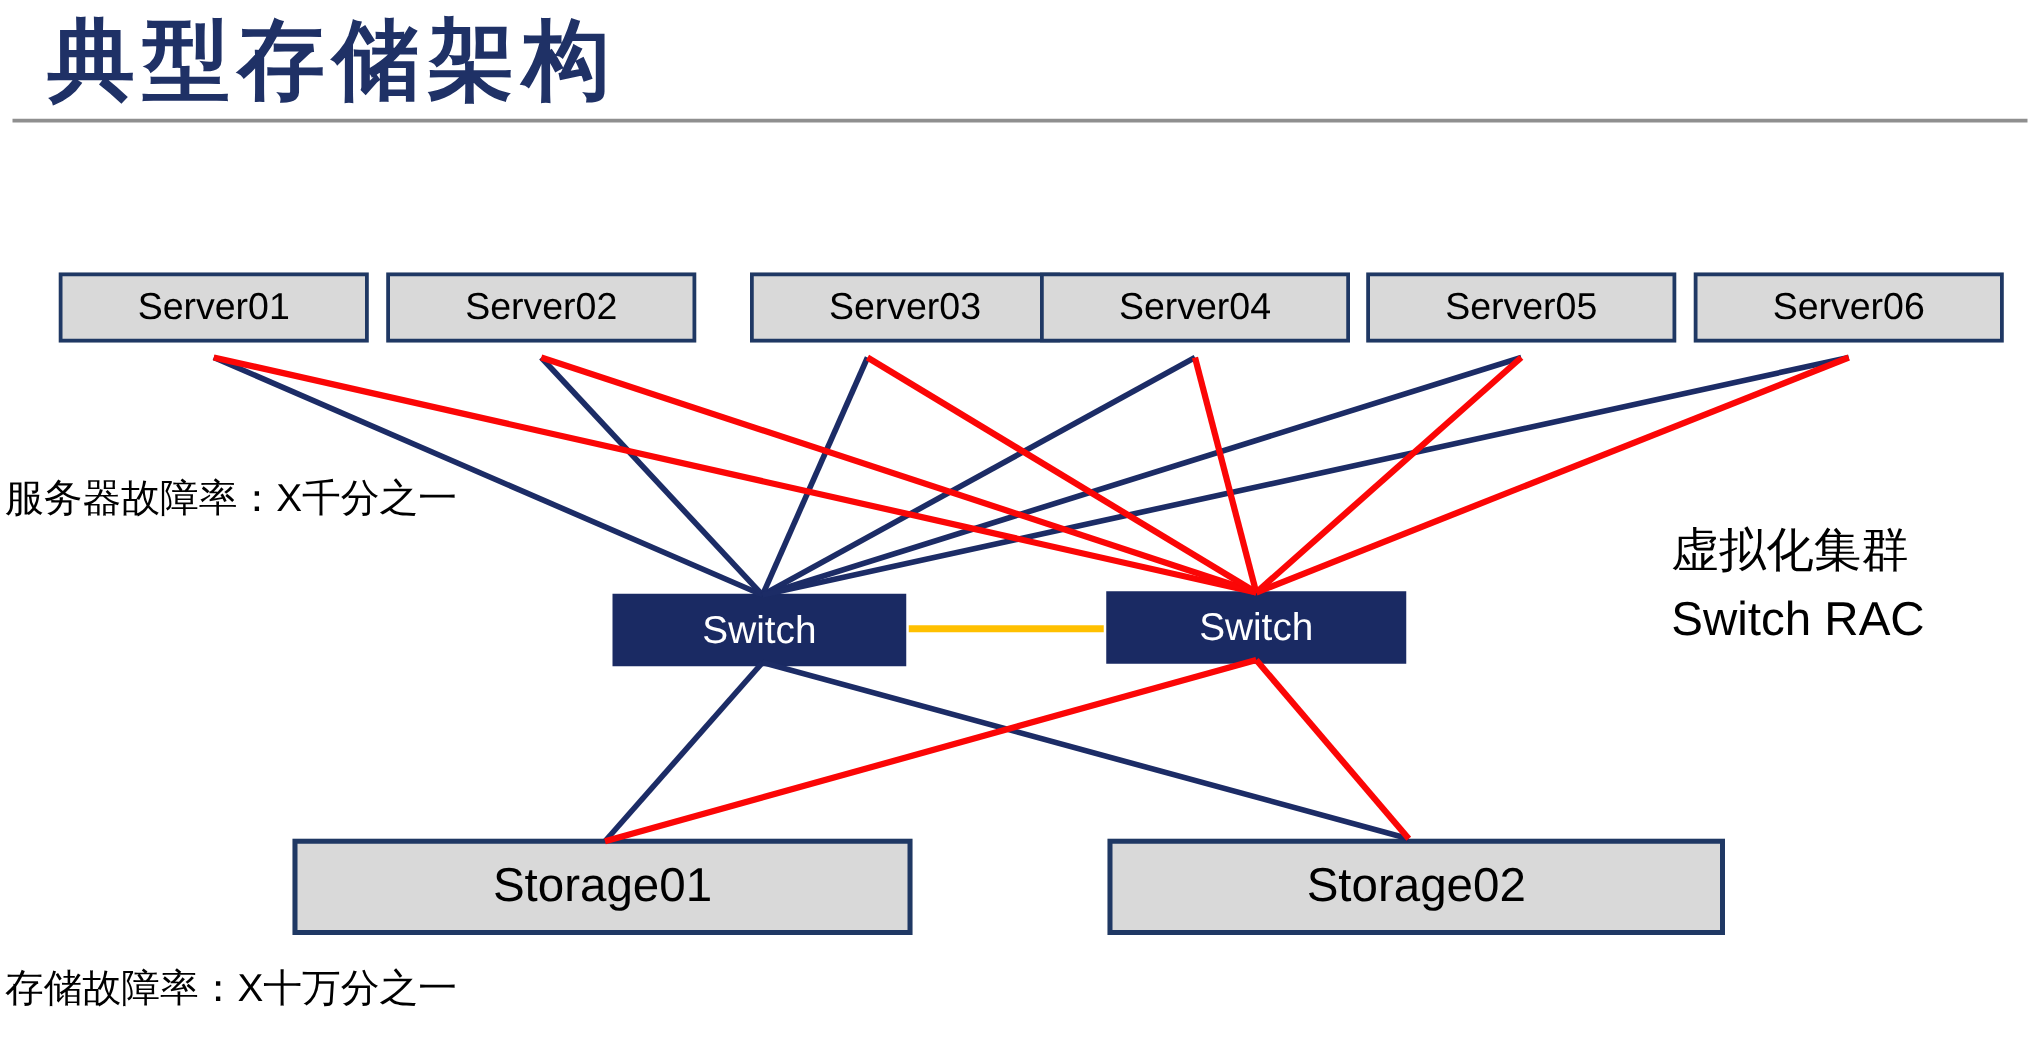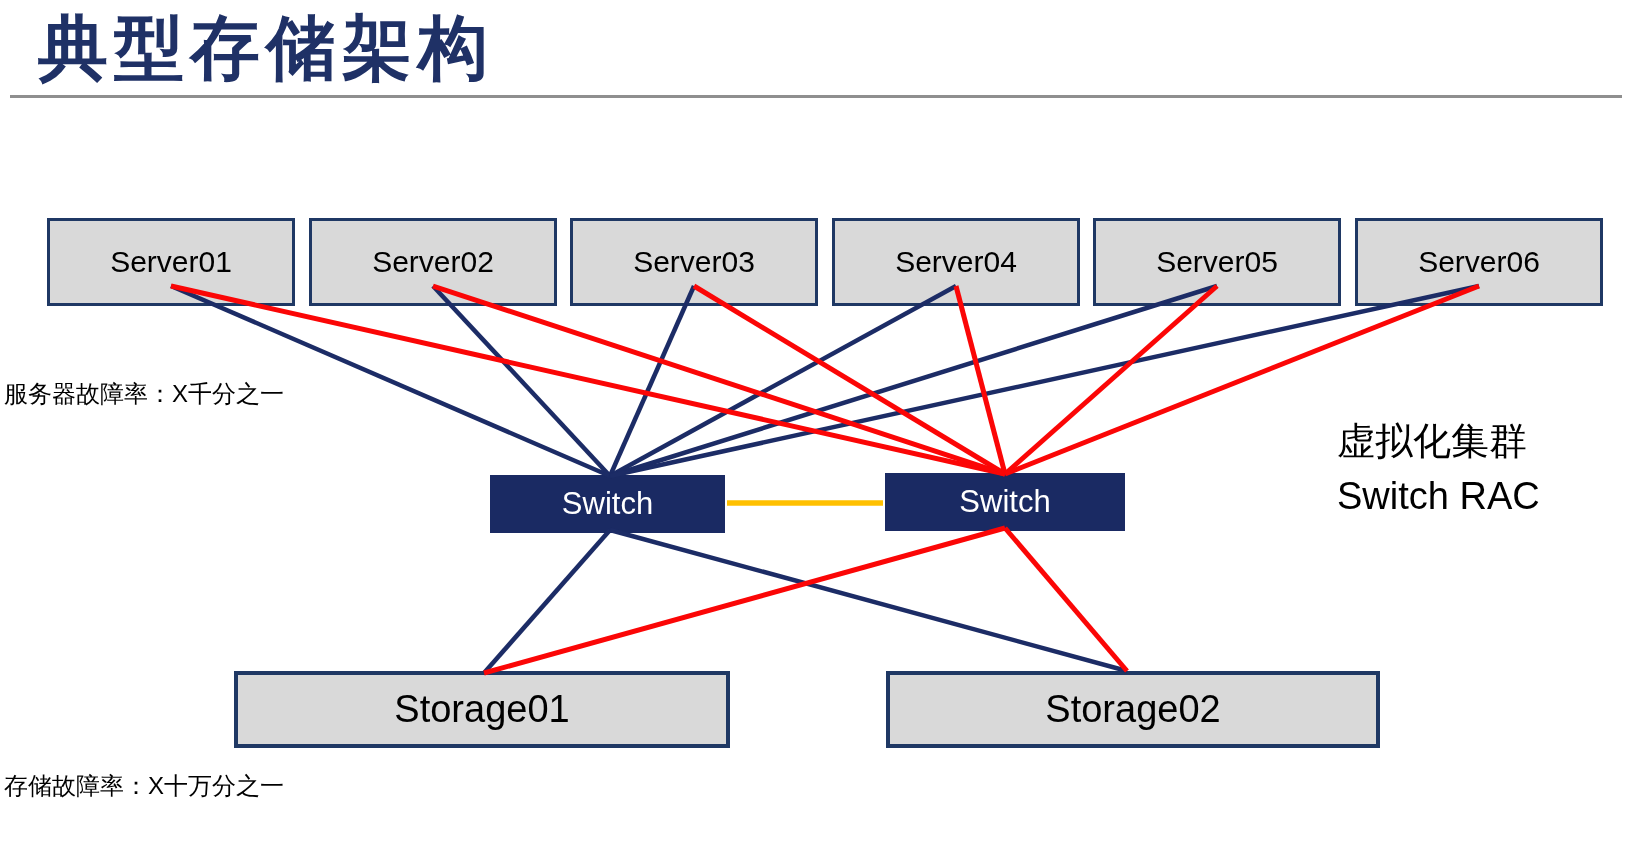--- a/index.html
+++ b/index.html
@@ -15,25 +15,25 @@
   .title-divider{
     position:absolute;left:10px;top:95px;width:1612px;height:3px;
     background:var(--divider);
   }
 
   .node{
     position:absolute;display:flex;align-items:center;justify-content:center;
     box-sizing:border-box;white-space:nowrap;
   }
   .server{
-    width:248px;height:88px;top:218px;
+    width:248px;height:56px;top:218px;
     background:var(--box_fill);border:3px solid var(--box_border);
     font-size:30px;color:var(--text);
   }
-  .server.s1{left:47px}.server.s2{left:309px}.server.s3{left:570px}
+  .server.s1{left:47px}.server.s2{left:309px}.server.s3{left:600px}
   .server.s4{left:832px}.server.s5{left:1093px}.server.s6{left:1355px}
 
   .switch{
     height:58px;background:var(--switch_fill);
     color:#ffffff;font-size:31px;
   }
   .switch.sw1{left:490px;top:475px;width:235px;}
   .switch.sw2{left:885px;top:473px;width:240px;}
 
   .storage{
@@ -43,21 +43,21 @@
   }
   .storage.st1{left:234px;}
   .storage.st2{left:886px;width:494px;text-align:right;}
 
   .edges{position:absolute;left:0;top:0;pointer-events:none;}
   .edge-navy{stroke:var(--navy);stroke-width:4.5;}
   .edge-red{stroke:var(--red);stroke-width:5;}
   .edge-orange{stroke:var(--orange);stroke-width:5.5;}
 
   .side-label{
-    position:absolute;font-size:24px;color:var(--text);white-space:nowrap;
+    position:absolute;font-size:31px;color:var(--text);white-space:nowrap;
   }
   .label-server-rate{left:4px;top:378px;}
   .label-storage-rate{left:4px;top:770px;}
 
   .annotation{
     position:absolute;left:1337px;top:414px;
     font-size:38px;line-height:55px;color:var(--text);white-space:nowrap;
   }
 </style>
 </head>

